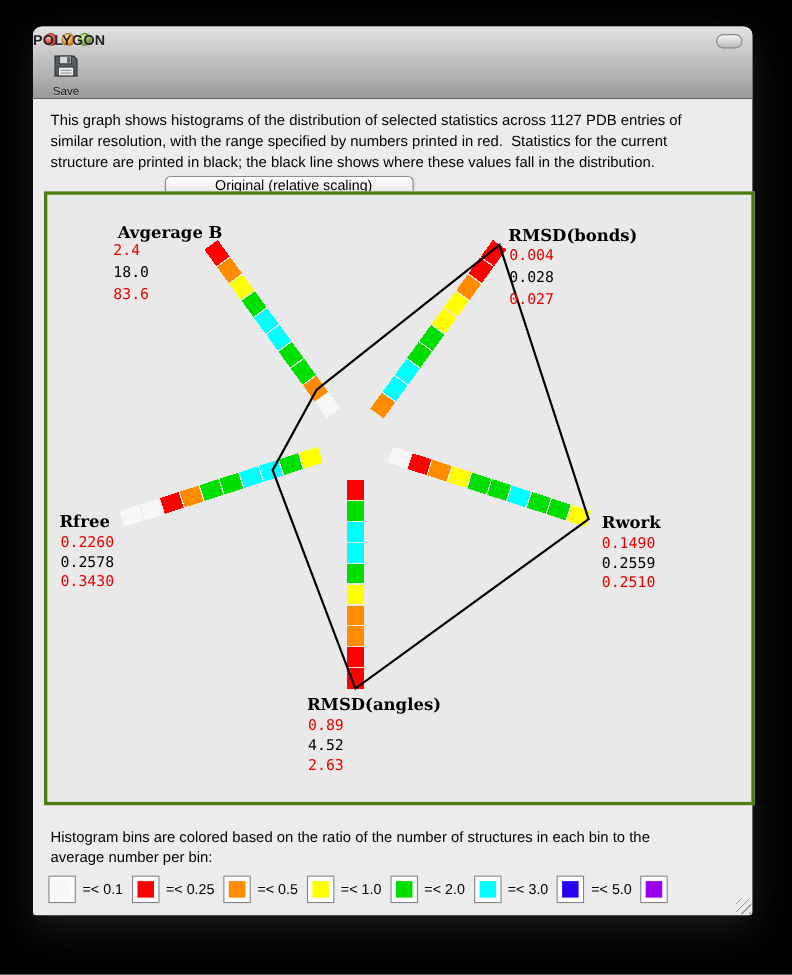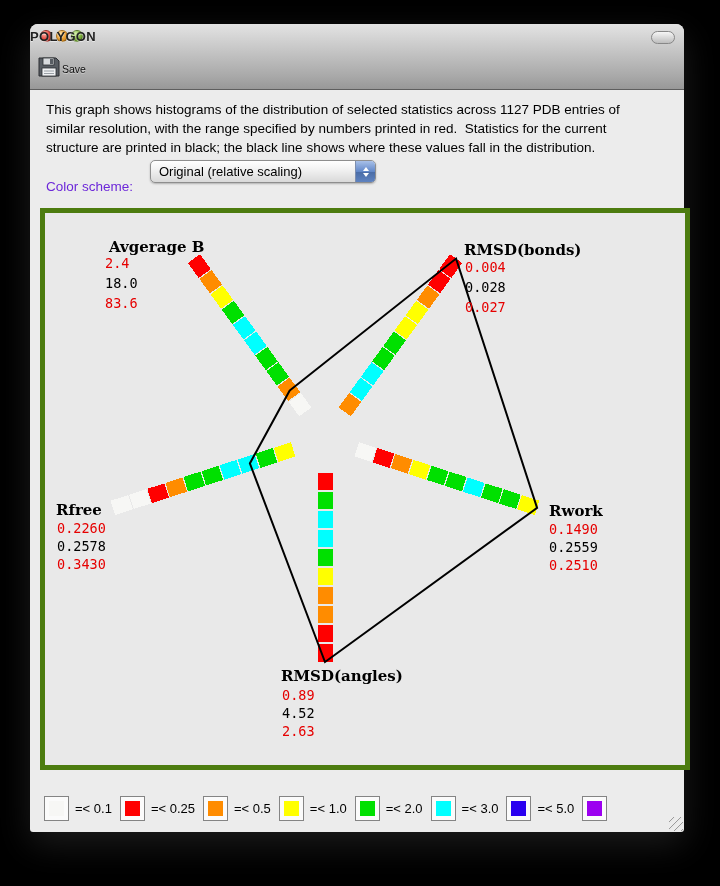--- a/index.html
+++ b/index.html
@@ -28,46 +28,46 @@
   .light{position:absolute;top:6px;width:12px;height:12px;border-radius:50%;box-sizing:border-box;border:1px solid rgba(0,0,0,.25);}
   .light.red{left:10px;background:radial-gradient(circle at 35% 28%,#ffb3a6,#e2463d 55%,#a32217);}
   .light.yellow{left:26px;background:radial-gradient(circle at 35% 28%,#ffe2a8,#eca033 55%,#b5700e);}
   .light.green{left:41px;background:radial-gradient(circle at 35% 28%,#d8f2b0,#82b440 55%,#4d7a14);}
   .pill{
     position:absolute;right:9px;top:7px;width:24px;height:13px;border-radius:7px;
     background:linear-gradient(#f6f6f6,#bdbdbd);border:1px solid #878787;box-sizing:border-box;
   }
   .savebtn{
     position:absolute;left:7px;top:25px;width:46px;height:40px;
-    display:flex;flex-direction:row;align-items:center;gap:1px;cursor:default;
+    display:flex;flex-direction:column;align-items:center;gap:1px;cursor:default;
   }
   .savebtn .lbl{font-size:10.5px;color:#111;text-shadow:0 1px 0 rgba(255,255,255,.4);}
   .intro{
     position:absolute;left:16px;top:76px;width:632px;
     font-size:13.5px;line-height:19px;color:#000;white-space:pre-wrap;
   }
   .cs-label{position:absolute;left:16px;top:155px;font-size:13.5px;color:#6d28d9;}
   .dropdown{
     position:absolute;left:120px;top:136px;width:226px;height:23px;
     border:1px solid #8e8e8e;border-radius:5px;box-sizing:border-box;
     background:linear-gradient(#ffffff,#f0f0f0 45%,#d9d9d9);
     box-shadow:0 1px 2px rgba(0,0,0,.25);
-    display:flex;align-items:center;overflow:hidden;
+    display:flex;align-items:center;overflow:hidden;flex-direction:column;
   }
   .dropdown .txt{flex:1;padding-left:8px;font-size:13px;color:#000;white-space:nowrap;}
   .dropdown .cap{
     width:19px;height:100%;border-left:1px solid #7d8eae;
     background:linear-gradient(#a8c0e8,#6288c9 50%,#4a6ca6 51%,#5f83c0);
     display:flex;flex-direction:column;align-items:center;justify-content:center;gap:2px;
   }
   .arr-up{width:0;height:0;border-left:3.5px solid transparent;border-right:3.5px solid transparent;border-bottom:4.5px solid #fff;}
   .arr-dn{width:0;height:0;border-left:3.5px solid transparent;border-right:3.5px solid transparent;border-top:4.5px solid #fff;}
   .plot{
-    position:absolute;left:10px;top:184px;width:640px;height:552px;
-    border:5px solid #4d7c0f;background:#e9e9e9;box-sizing:content-box;
+    position:absolute;left:10px;top:150px;width:640px;height:552px;
+    border:3px solid #4d7c0f;background:#e9e9e9;box-sizing:content-box;
   }
   .footer-text{
     position:absolute;left:16px;top:727px;width:630px;
     font-size:13.5px;line-height:19px;color:#000;white-space:pre-wrap;
   }
   .legend{
     position:absolute;left:14px;top:769px;height:30px;
     display:flex;align-items:center;
   }
   .swatch{
@@ -201,20 +201,22 @@
         <text x="237" y="487" font-family="&quot;DejaVu Sans Mono&quot;,monospace" font-size="13.5" fill="#e60000">0.89</text>
         <text x="237" y="505" font-family="&quot;DejaVu Sans Mono&quot;,monospace" font-size="13.5" fill="#000000">4.52</text>
         <text x="237" y="523" font-family="&quot;DejaVu Sans Mono&quot;,monospace" font-size="13.5" fill="#e60000">2.63</text>
         <text x="11" y="302" font-family="&quot;DejaVu Serif&quot;,serif" font-size="15" font-weight="bold" fill="#000">Rfree</text>
         <text x="12" y="320" font-family="&quot;DejaVu Sans Mono&quot;,monospace" font-size="13.5" fill="#e60000">0.2260</text>
         <text x="12" y="338" font-family="&quot;DejaVu Sans Mono&quot;,monospace" font-size="13.5" fill="#000000">0.2578</text>
         <text x="12" y="356" font-family="&quot;DejaVu Sans Mono&quot;,monospace" font-size="13.5" fill="#e60000">0.3430</text>
       </svg>
   </div>
 
+  <div class="footer-text">Histogram bins are colored based on the ratio of the number of structures in each bin to the
+average number per bin:</div>
   <div class="legend" id="legend-row">
       <span class="swatch">
         <span class="chip" style="background: rgb(247, 247, 245);"></span>
       </span>
       <span class="leglbl">=&lt; 0.1</span>
       <span class="swatch">
         <span class="chip" style="background: rgb(255, 0, 0);"></span>
       </span>
       <span class="leglbl">=&lt; 0.25</span>
       <span class="swatch">

